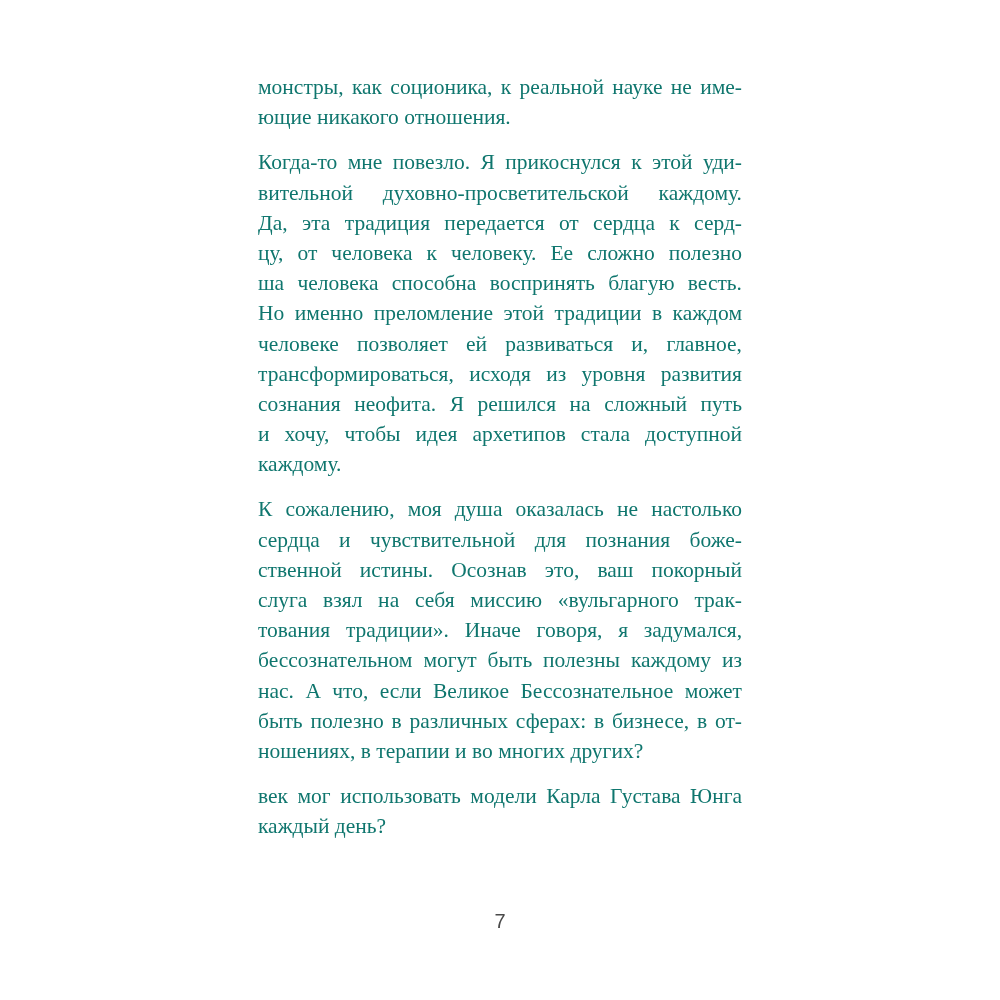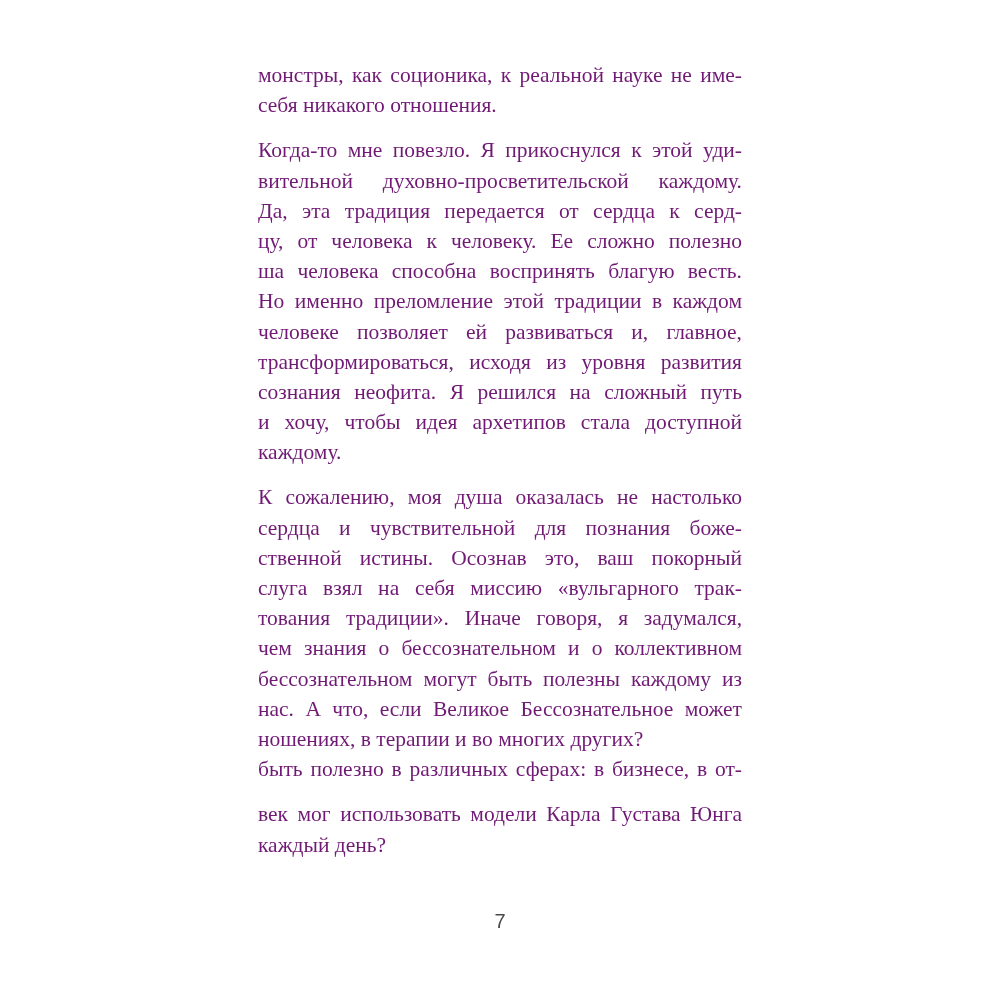--- a/index.html
+++ b/index.html
@@ -1,62 +1,61 @@
 <!DOCTYPE html>
 <html><head>
 <meta charset="utf-8">
 <style>
   html, body { margin:0; padding:0; background:#ffffff; }
   body { width:1000px; height:1000px; position:relative; overflow:hidden; }
   .page {
-    position:absolute; left:258px; top:60px; width:484px;
+    position:absolute; left:258px; top:72px; width:484px;
     font-family:"Liberation Serif", "DejaVu Serif", serif;
-    font-size:21.5px; line-height:30.2px; color:#701a75;
+    font-size:21.5px; line-height:30.2px; color:#0f766e;
   }
   .para { margin:0 0 15px 0; }
   .line { display:block; white-space:nowrap; text-align:justify; text-align-last:justify; height:30.2px; }
   .line.last { text-align-last:left; }
   .page-number {
     position:absolute; left:0; width:1000px; top:910px; text-align:center;
     font-family:"Liberation Sans", "DejaVu Sans", sans-serif;
     font-size:20px; color:#4a4a4a;
   }
 </style>
 </head>
 <body>
 
 <div class="page">
   <div class="para">
     <span class="line">монстры, как соционика, к реальной науке не име-</span>
-    <span class="line last">себя никакого отношения.</span>
+    <span class="line last">ющие никакого отношения.</span>
   </div>
   <div class="para">
     <span class="line">Когда-то мне повезло. Я прикоснулся к этой уди-</span>
     <span class="line">вительной духовно-просветительской каждому.</span>
     <span class="line">Да, эта традиция передается от сердца к серд-</span>
     <span class="line">цу, от человека к человеку. Ее сложно полезно</span>
     <span class="line">ша человека способна воспринять благую весть.</span>
     <span class="line">Но именно преломление этой традиции в каждом</span>
     <span class="line">человеке позволяет ей развиваться и, главное,</span>
     <span class="line">трансформироваться, исходя из уровня развития</span>
     <span class="line">сознания неофита. Я решился на сложный путь</span>
     <span class="line">и хочу, чтобы идея архетипов стала доступной</span>
     <span class="line last">каждому.</span>
   </div>
   <div class="para">
     <span class="line">К сожалению, моя душа оказалась не настолько</span>
     <span class="line">сердца и чувствительной для познания боже-</span>
     <span class="line">ственной истины. Осознав это, ваш покорный</span>
     <span class="line">слуга взял на себя миссию «вульгарного трак-</span>
     <span class="line">тования традиции». Иначе говоря, я задумался,</span>
-    <span class="line">чем знания о бессознательном и о коллективном</span>
     <span class="line">бессознательном могут быть полезны каждому из</span>
     <span class="line">нас. А что, если Великое Бессознательное может</span>
+    <span class="line">быть полезно в различных сферах: в бизнесе, в от-</span>
     <span class="line last">ношениях, в терапии и во многих других?</span>
-    <span class="line">быть полезно в различных сферах: в бизнесе, в от-</span>
   </div>
   <div class="para">
     <span class="line">век мог использовать модели Карла Густава Юнга</span>
     <span class="line last">каждый день?</span>
   </div>
 </div>
 
 <div class="page-number">7</div>
 
 </body></html>

